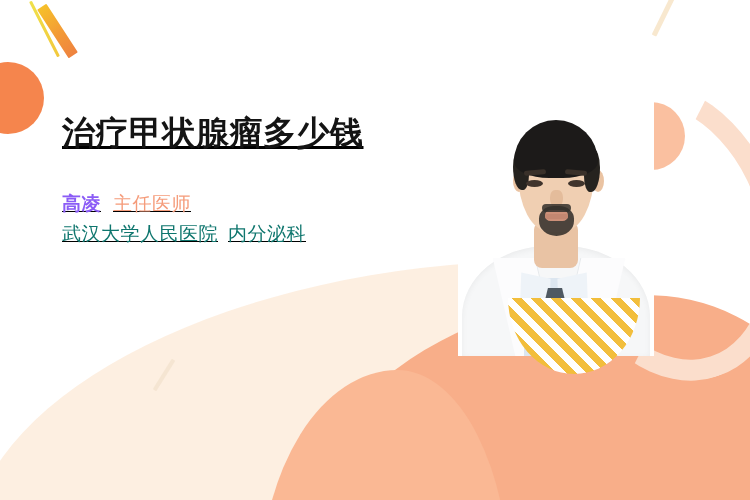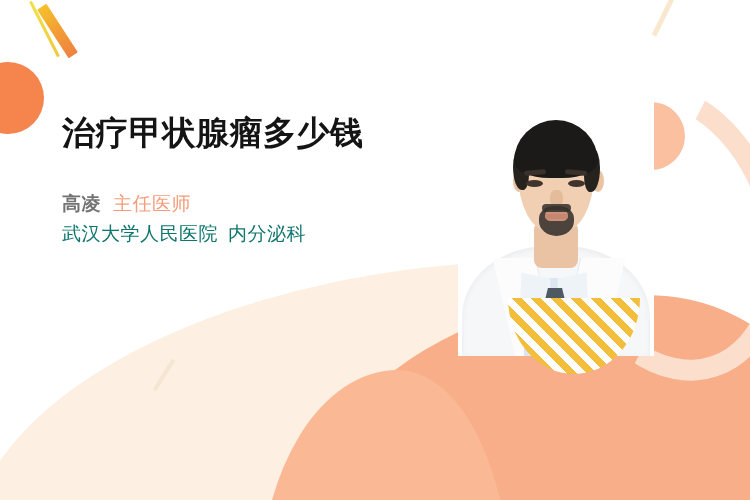--- a/index.html
+++ b/index.html
@@ -373,40 +373,41 @@
         #F2BE3C 0px, #F2BE3C 7px,
         #FFFFFF 7px, #FFFFFF 14px);
   }
 
   
   .text-block {
     position: absolute;
     left: 62px;
     top: 112px;
     width: 350px;
+    text-decoration: underline;
   }
   .title {
     margin: 0;
     font-size: 33px;
     line-height: 42px;
     font-weight: 700;
     color: #141414;
     letter-spacing: .5px;
     font-family: "DejaVu Sans", "Liberation Sans", sans-serif;
   }
   .doctor-line {
     margin-top: 35px;
     font-size: 19px;
     line-height: 30px;
     letter-spacing: .5px;
     white-space: nowrap;
   }
   .doctor-name {
     font-weight: 700;
-    color: #737373;
+    color: #8b5cf6;
   }
   .doctor-title {
     color: #F59C7B;
     margin-left: 12px;
   }
   .hospital-line {
     font-size: 19px;
     line-height: 30px;
     color: #0f766e;
     letter-spacing: .5px;

